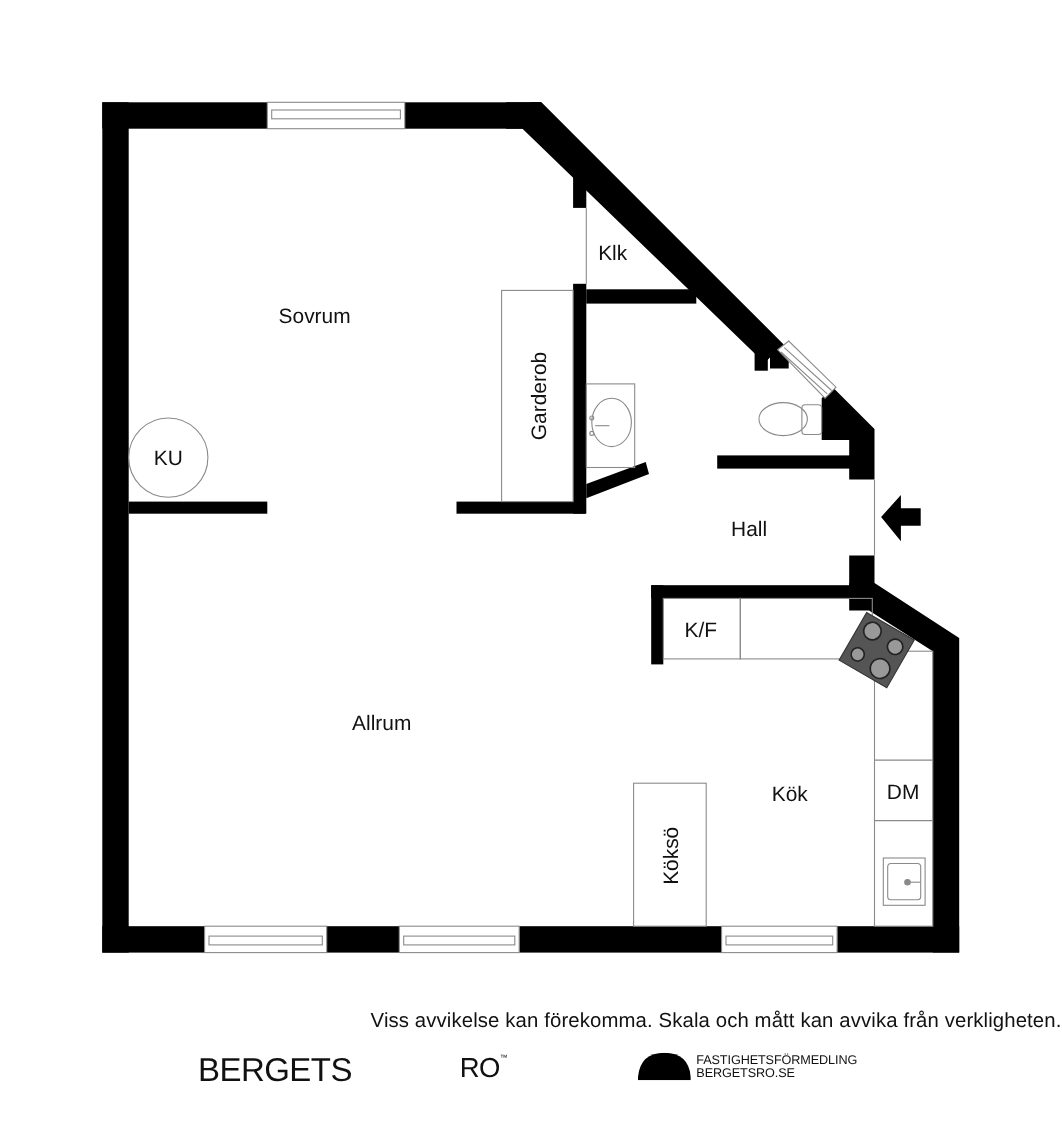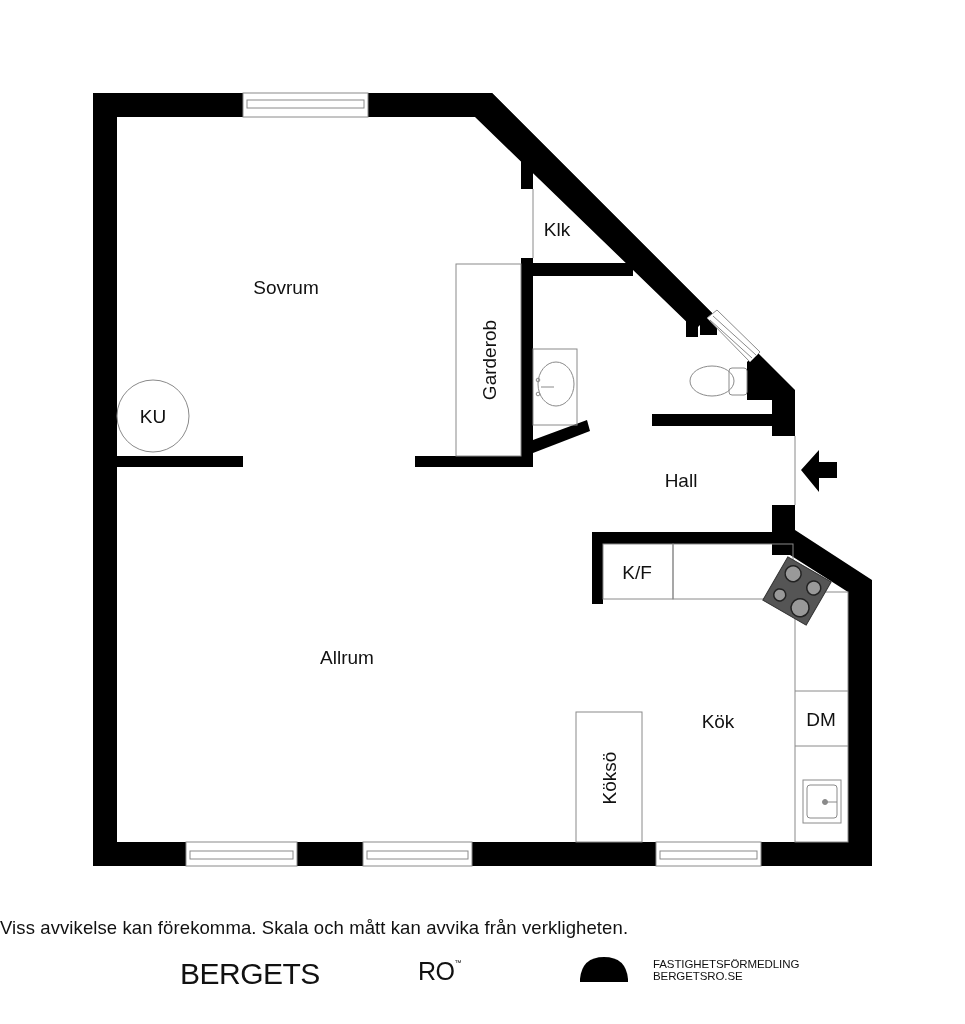--- a/index.html
+++ b/index.html
@@ -1,26 +1,26 @@
 <!DOCTYPE html>
 <html><head>
 <meta charset="utf-8">
 <style>
   html, body { margin: 0; padding: 0; background: #ffffff; }
   body { width: 965px; height: 1024px; position: relative; overflow: hidden; font-family: "Liberation Sans", sans-serif; }
   #plan { position: absolute; left: 0; top: 0; width: 965px; height: 900px; }
   .room-label { font-family: "Liberation Sans", sans-serif; font-size: 19px; fill: #111; }
   .footer { position: absolute; left: 0; width: 965px; }
-  .disclaimer { top: 917px; text-align: left; font-size: 18.5px; color: #111; letter-spacing: 0.1px; }
+  .disclaimer { top: 917px; text-align: right; font-size: 18.5px; color: #111; letter-spacing: 0.1px; }
   .brand-row { top: 955px; height: 40px; }
   .brand-bergets { position: absolute; left: 180px; top: 2px; font-size: 30px; letter-spacing: -0.5px; color: #111; }
   .brand-ro { position: absolute; left: 418px; top: 2px; font-size: 25px; letter-spacing: -0.5px; color: #111; }
   .brand-ro sup { font-size: 7px; vertical-align: top; position: relative; top: 2px; }
   .logo-dome { position: absolute; left: 580px; top: 2px; width: 48px; height: 25px; }
-  .logo-text { position: absolute; left: 633px; top: 3px; font-size: 11.5px; line-height: 12px; color: #111; letter-spacing: -0.1px; margin-left: 20px; }
+  .logo-text { position: absolute; left: 633px; top: 3px; font-size: 11.5px; line-height: 12px; color: #111; letter-spacing: -0.1px; }
 </style>
 </head>
 <body>
 
 <svg id="plan" viewBox="0 0 965 900" xmlns="http://www.w3.org/2000/svg">
 
   <g fill="#000">
 
     <rect x="93" y="93" width="150" height="24"></rect>
 

